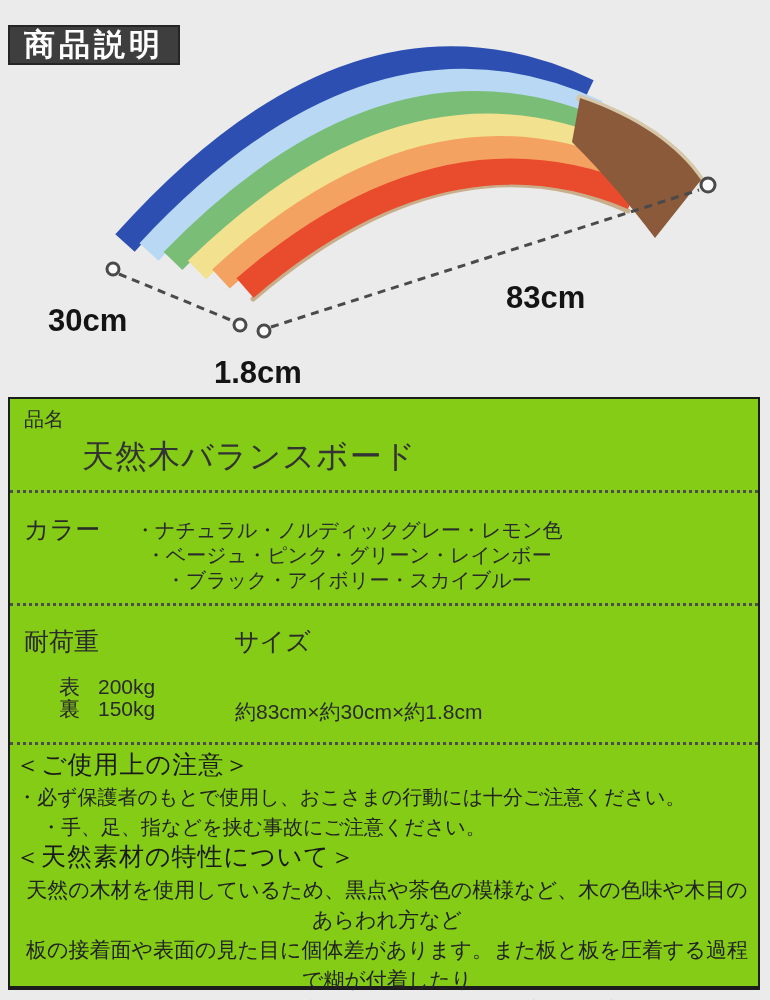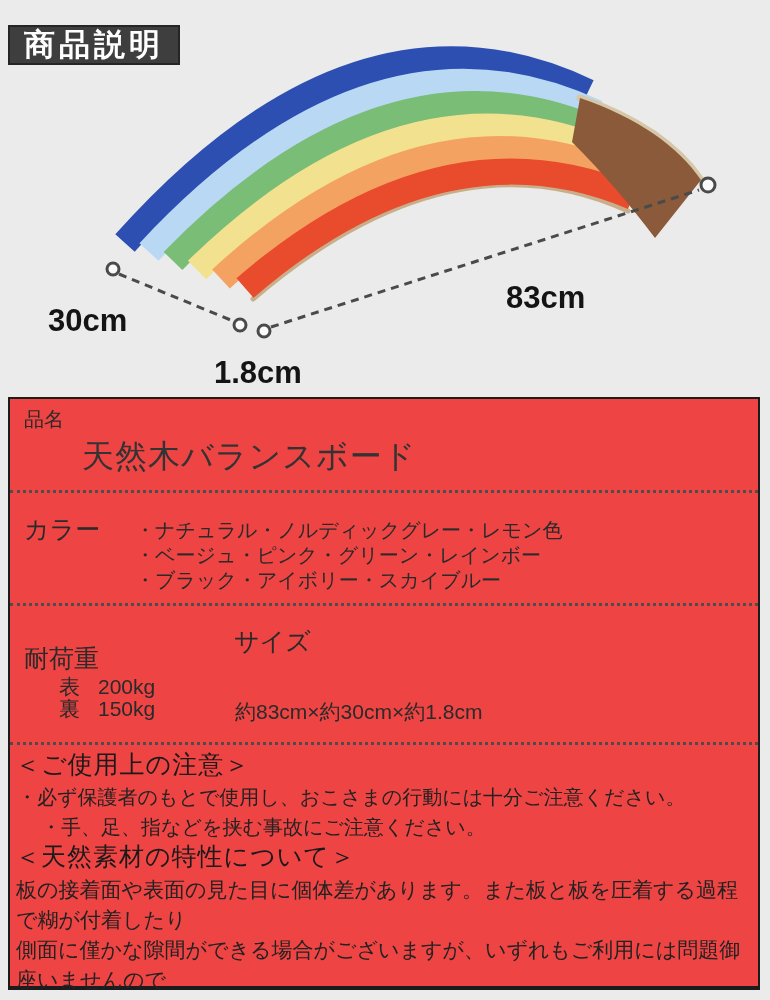--- a/index.html
+++ b/index.html
@@ -14,21 +14,21 @@
 
   
   .figure{position:absolute;left:0;top:40px;width:654px;height:356px;}
   .dim-label{position:absolute;font-size:31px;font-weight:600;color:#141414;}
   .dim-width{left:48px;top:263px;}
   .dim-length{left:506px;top:240px;}
   .dim-thickness{left:214px;top:315px;}
 
   
   .spec{position:absolute;left:8px;top:397px;width:752px;height:593px;box-sizing:border-box;
-        border:2px solid #1c1c1c;border-bottom-width:4px;background:#ef4444;}
+        border:2px solid #1c1c1c;border-bottom-width:4px;background:#84cc16;text-align:center;}
   .abs{position:absolute;}
   .dotted{position:absolute;left:0;width:100%;height:0;border-top:3px dotted #4d4d4d;}
   .lbl{font-size:25px;color:#2a2a2a;}
   .small{font-size:20px;color:#2a2a2a;}
   .t21{font-size:21px;color:#2a2a2a;}
   .pname{font-size:32px;color:#333;letter-spacing:1px;}
   .color-lines div{font-size:20px;line-height:25px;color:#2a2a2a;}
   .load-row{display:flex;gap:18px;font-size:21px;line-height:22px;color:#2a2a2a;}
   .note-h{font-size:25px;color:#1a1a1a;letter-spacing:1px;}
   .note-b{font-size:20px;color:#222;}
@@ -79,38 +79,39 @@
     <div class="dotted" style="top:91px;"></div>
 
     <div class="abs lbl" style="left:14px;top:114px;">カラー</div>
     <div class="abs color-lines" style="left:125px;top:119px;">
       <div>・ナチュラル・ノルディックグレー・レモン色</div>
       <div>・ベージュ・ピンク・グリーン・レインボー</div>
       <div>・ブラック・アイボリー・スカイブルー</div>
     </div>
     <div class="dotted" style="top:204px;"></div>
 
-    <div class="abs lbl" style="left:14px;top:243px;">耐荷重</div>
+    <div class="abs lbl" style="left:14px;top:226px;">耐荷重</div>
     <div class="abs lbl" style="left:224px;top:226px;">サイズ</div>
     <div class="abs load-row" style="left:49px;top:277px;">
       <span>表</span>
       <span>200kg</span>
     </div>
     <div class="abs load-row" style="left:49px;top:299px;">
       <span>裏</span>
       <span>150kg</span>
     </div>
     <div class="abs t21" style="left:225px;top:299px;">約83cm×約30cm×約1.8cm</div>
     <div class="dotted" style="top:343px;"></div>
 
     <div class="abs note-h" style="left:5px;top:349px;">＜ご使用上の注意＞</div>
     <div class="abs note-b" style="left:7px;top:385px;">・必ず保護者のもとで使用し、おこさまの行動には十分ご注意ください。</div>
     <div class="abs note-b" style="left:7px;top:415px;margin-left:24px;">・手、足、指などを挟む事故にご注意ください。</div>
 
     <div class="abs note-h" style="left:5px;top:441px;">＜天然素材の特性について＞</div>
     <div class="abs para" style="left:6px;top:476px;">
+      <div>天然の木材を使用しているため、黒点や茶色の模様など、木の色味や木目のあらわれ方など</div>
       <div>板の接着面や表面の見た目に個体差があります。また板と板を圧着する過程で糊が付着したり</div>
       <div>側面に僅かな隙間ができる場合がございますが、いずれもご利用には問題御座いませんので</div>
 
     </div>
   </div>
 
 </div>
 
 </body></html>

